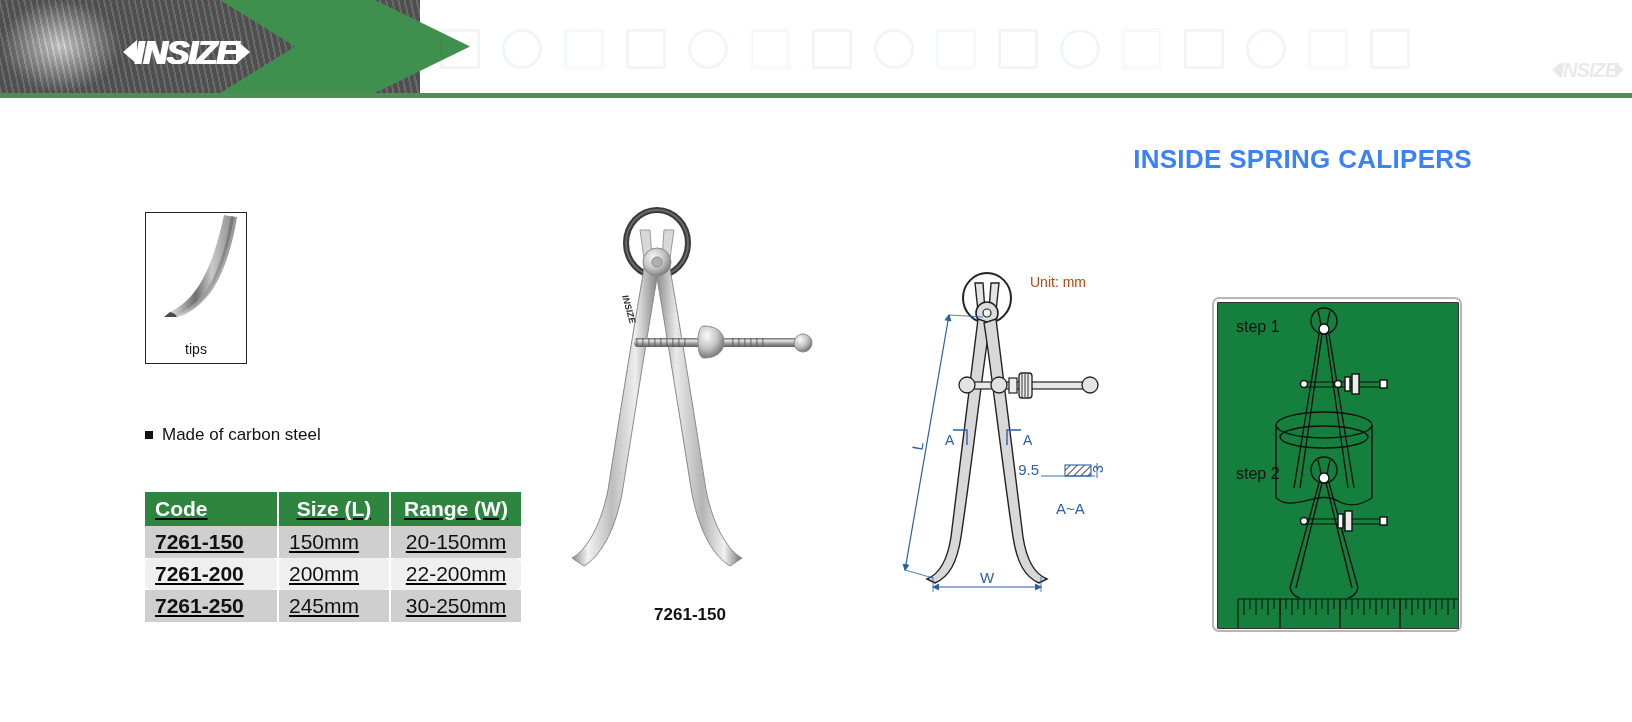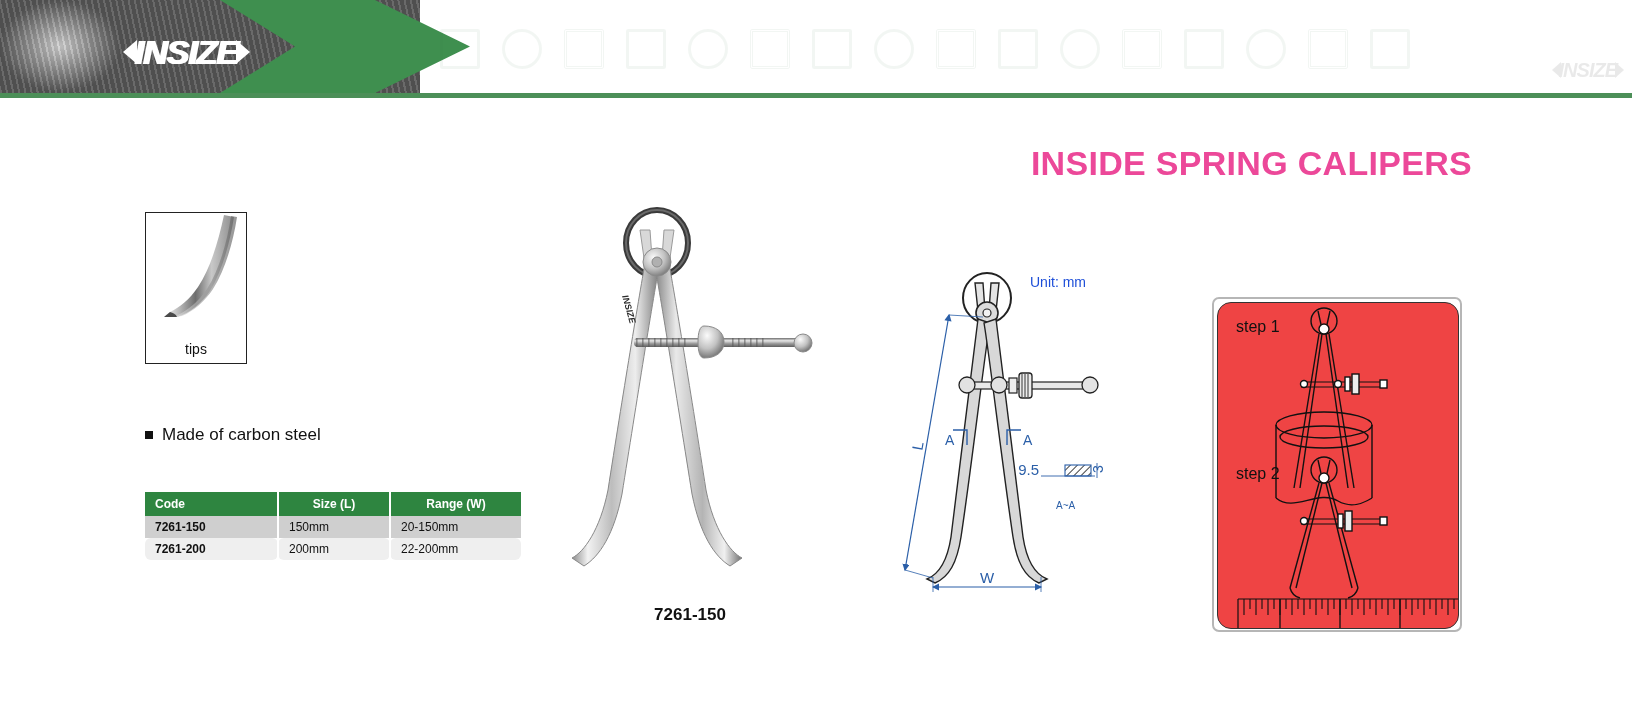--- a/index.html
+++ b/index.html
@@ -64,21 +64,21 @@
   }
   .header-wm-logo .logo-word{font-size:20px;color:#b9b9b9;text-shadow:none;}
   .header-wm-logo .logo-arrow.left{border-right-color:#b9b9b9;border-top-width:8px;border-bottom-width:8px;border-right-width:9px;}
   .header-wm-logo .logo-arrow.right{border-left-color:#b9b9b9;border-top-width:8px;border-bottom-width:8px;border-left-width:9px;}
   .header-rule{
     position:absolute;left:0;top:93px;width:1632px;height:5px;background:#4c8f58;
   }
   
   .page-title{
     position:absolute;right:160px;top:144px;
-    font-size:34px;font-weight:bold;color:#ec4899;letter-spacing:.3px;
+    font-size:26px;font-weight:bold;color:#3b82f6;letter-spacing:.3px;
     white-space:nowrap;
   }
   
   .tips-box{
     position:absolute;left:145px;top:185px;width:100px;height:150px;
     border:1px solid #222;background:#fff;margin-top:27px;
   }
   .tips-img{
     position:absolute;left:0;top:0;width:100px;height:118px;overflow:hidden;
   }
@@ -88,65 +88,66 @@
     font-size:14px;color:#111;
   }
   .feature-line{
     position:absolute;left:145px;top:425px;font-size:17px;color:#111;
     display:flex;align-items:center;gap:9px;
   }
   .bullet-sq{width:8px;height:8px;background:#111;display:inline-block;}
   
   .spec-table{
     position:absolute;left:145px;top:492px;border-collapse:collapse;
-    font-size:12px;
+    font-size:21px;
+    text-decoration:underline;
   }
   .spec-table th{
     background:#2e8540;color:#fff;font-weight:bold;text-align:left;
     padding:5px 10px;border-right:2px solid #fff;white-space:nowrap;
   }
   .spec-table th:last-child{border-right:none;}
   .spec-table td{
     padding:4px 10px;color:#111;border-right:2px solid #fff;white-space:nowrap;
   }
   .spec-table td:last-child{border-right:none;}
   .spec-table td.code{font-weight:bold;}
   .spec-table tr.odd td{background:#cfcfcf;}
   .spec-table tr.even td{background:#efefef;border-radius:6px;}
   .spec-table td.c-code{width:112px;}
   .spec-table td.c-size{width:90px;text-align:left;}
-  .spec-table td.c-range{width:110px;text-align:left;}
+  .spec-table td.c-range{width:110px;text-align:center;}
   .spec-table th.h-size,.spec-table th.h-range{text-align:center;}
   
   .product-photo{
     position:absolute;left:560px;top:200px;width:260px;height:380px;
   }
   .product-caption{
     position:absolute;left:560px;top:605px;width:260px;text-align:center;
     font-size:17px;font-weight:bold;color:#111;
   }
   
   .tech-drawing{
     position:absolute;left:895px;top:265px;width:240px;height:330px;
   }
   .unit-label{
-    position:absolute;left:1030px;top:274px;font-size:14px;color:#1d4ed8;
+    position:absolute;left:1030px;top:274px;font-size:14px;color:#c2410c;
   }
   .aa-label{
-    position:absolute;left:1056px;top:500px;font-size:10px;color:#2b5fa8;
+    position:absolute;left:1056px;top:500px;font-size:15px;color:#2b5fa8;
   }
   
   .steps-box{
     position:absolute;left:1212px;top:297px;width:250px;height:335px;
     border:2px solid #b6b6b6;border-radius:7px;background:#fff;padding:3px;
     box-sizing:border-box;
   }
   .steps-inner{
-    width:100%;height:100%;border:1px solid #333;border-radius:14px;
-    position:relative;overflow:hidden;background:#ef4444;
+    width:100%;height:100%;border:1px solid #333;border-radius:1px;
+    position:relative;overflow:hidden;background:#15803d;
   }
   .step-label{
     position:absolute;font-size:16px;color:#111;
   }
   .step1-label{left:18px;top:15px;}
   .step2-label{left:18px;top:162px;}
 </style>
 </head>
 <body>
 
@@ -231,20 +232,25 @@
   <tbody>
     <tr class="odd">
       <td class="code c-code">7261-150</td>
       <td class="c-size">150mm</td>
       <td class="c-range">20-150mm</td>
     </tr>
     <tr class="even">
       <td class="code c-code">7261-200</td>
       <td class="c-size">200mm</td>
       <td class="c-range">22-200mm</td>
+    </tr>
+    <tr class="odd">
+      <td class="code c-code">7261-250</td>
+      <td class="c-size">245mm</td>
+      <td class="c-range">30-250mm</td>
     </tr>
   </tbody>
 </table>
 
 <div class="product-photo">
   <svg width="260" height="380" viewBox="0 0 260 380">
     <defs>
       <linearGradient id="legL" x1="0" y1="0" x2="1" y2="0">
         <stop offset="0%" stop-color="#8d8d8d"></stop>
         <stop offset="18%" stop-color="#f2f2f2"></stop>

